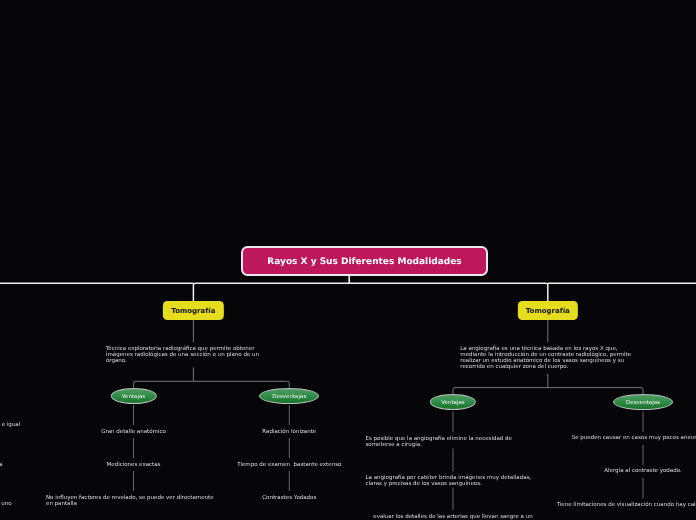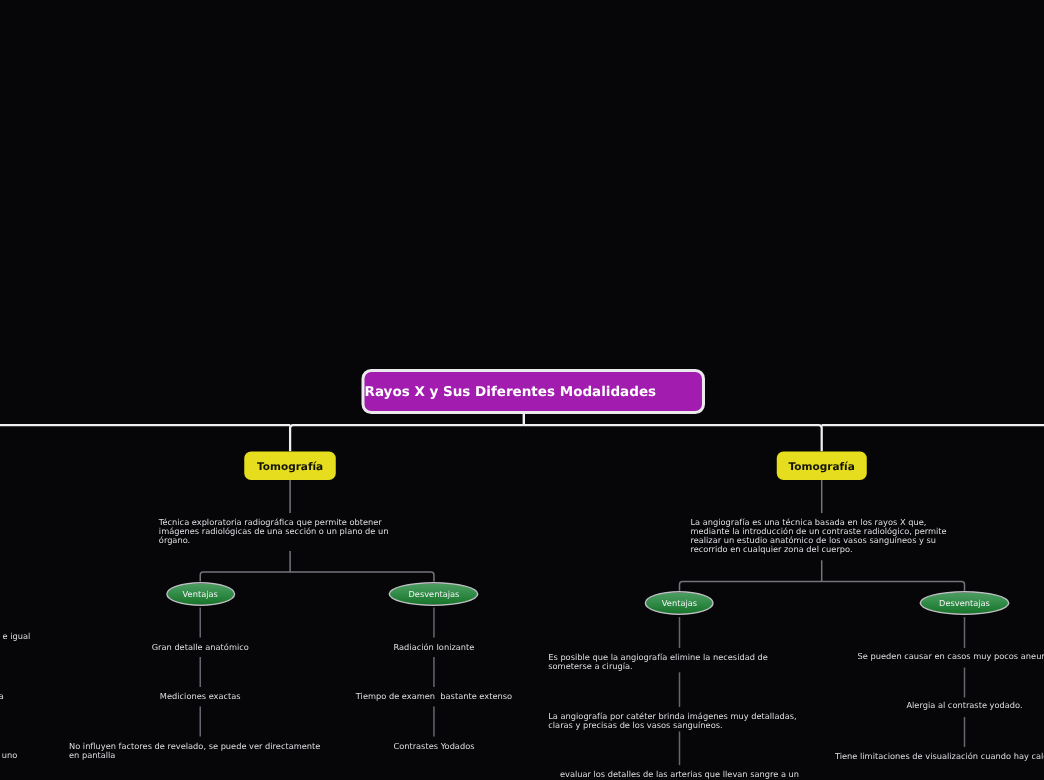--- a/index.html
+++ b/index.html
@@ -9,23 +9,23 @@
        -webkit-font-smoothing:antialiased;
        text-rendering:geometricPrecision;}
   #stage{position:relative;width:696px;height:520px;overflow:hidden;}
   #inner{position:absolute;left:-400px;top:0;width:1496px;height:520px;}
   svg#edges{position:absolute;left:0;top:0;width:1496px;height:520px;pointer-events:none;}
 
   .node{position:absolute;box-sizing:border-box;}
 
   
   .root{
-    left:641px;top:245.6px;width:229px;height:30.2px;
-    background:#a21caf;border:2px solid #eaeaec;border-radius:6.5px;
-    display:flex;align-items:center;justify-content:flex-start;
+    left:641px;top:245.6px;width:247px;height:30.2px;
+    background:#be185d;border:2px solid #eaeaec;border-radius:6.5px;
+    display:flex;align-items:center;justify-content:center;
     color:#fff;font-weight:bold;font-size:9px;
   }
   
   .topic span{position:relative;top:0.7px;}
   .topic{
     height:18.8px;background:#e5dd1d;border-radius:4.5px;
     display:flex;align-items:center;justify-content:center;
     color:#141405;font-weight:bold;font-size:7px;
     padding:0 8.1px;transform:translateX(-50%);white-space:nowrap;
   }

